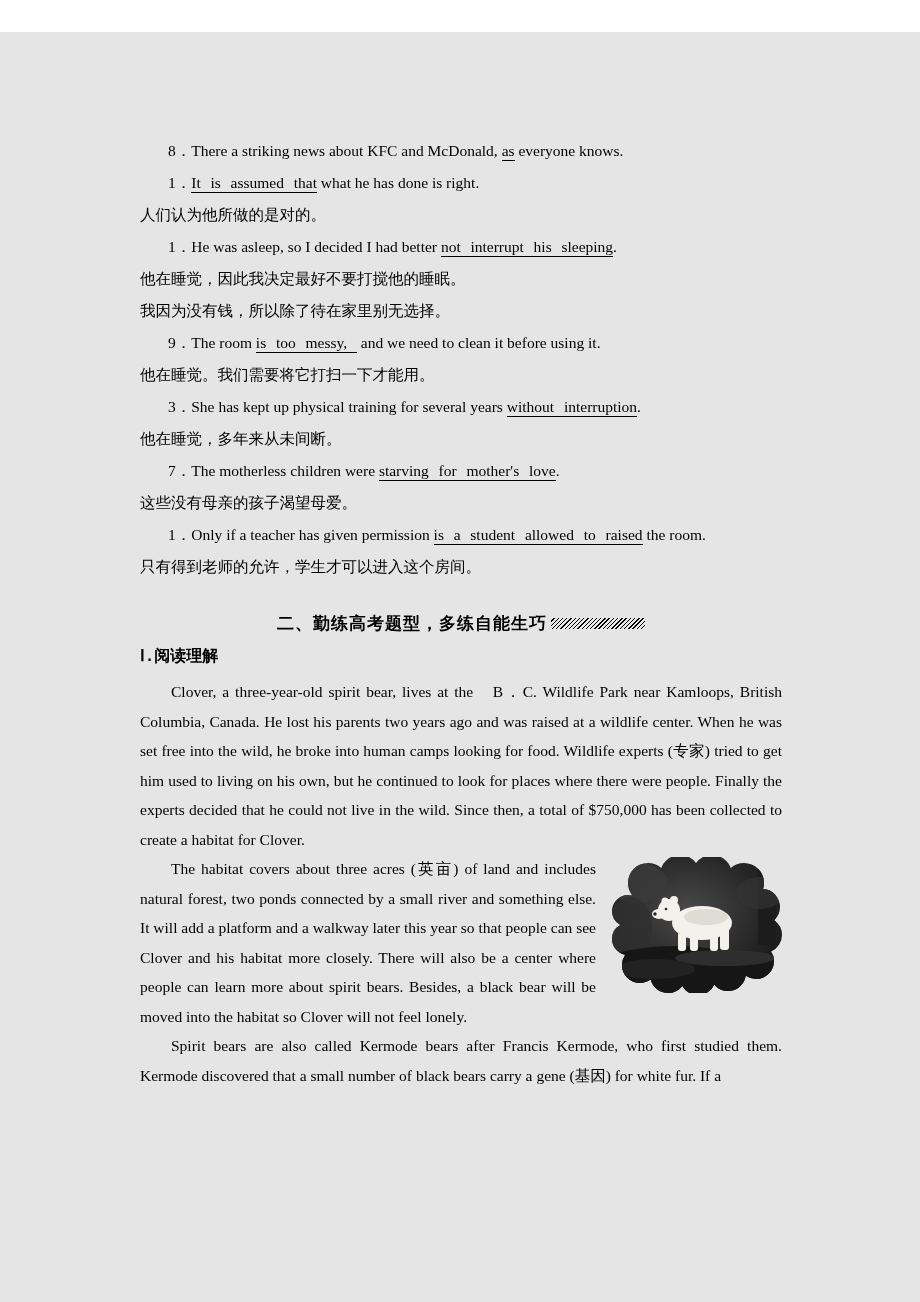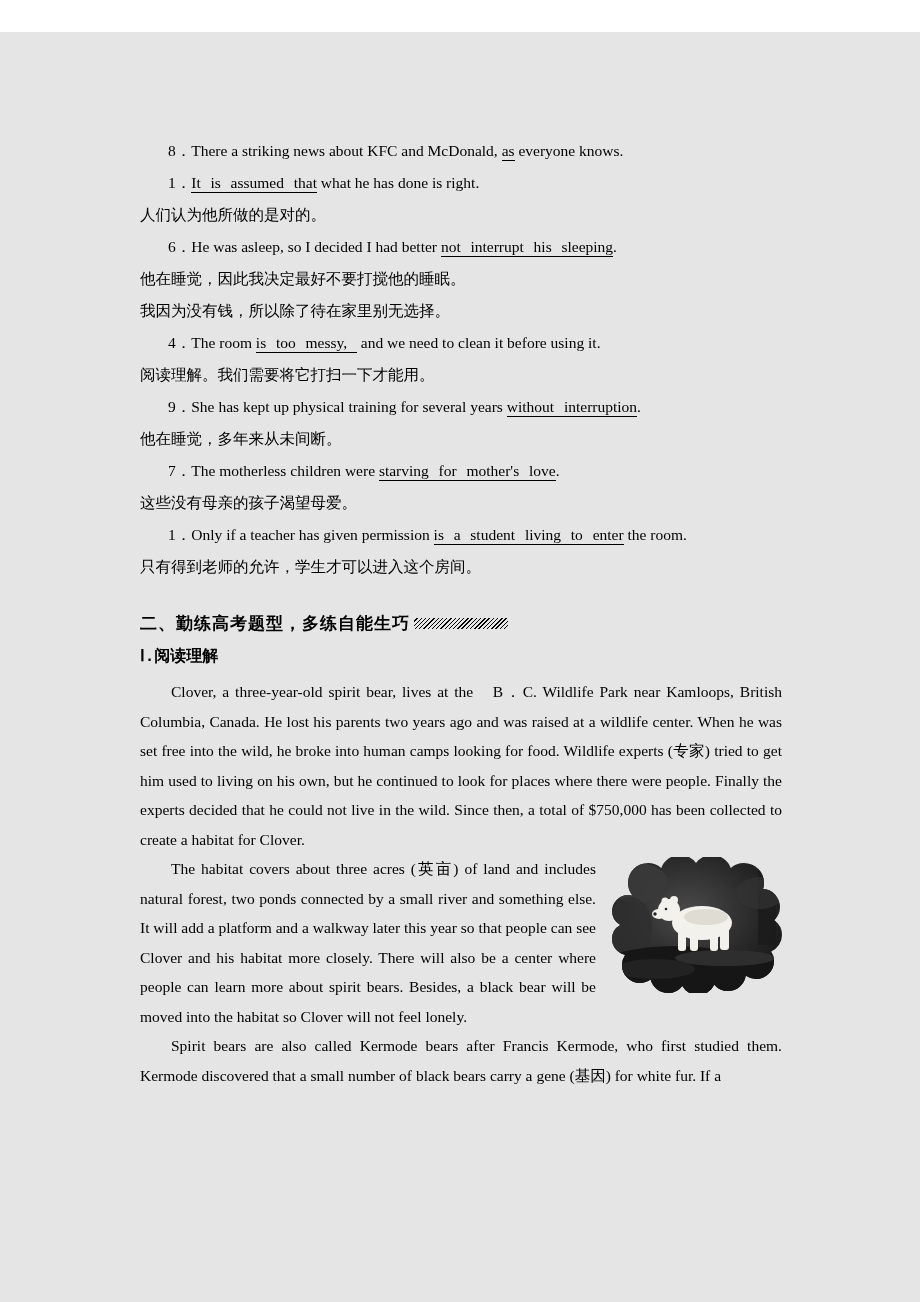--- a/index.html
+++ b/index.html
@@ -23,21 +23,21 @@
     border-bottom: 1px solid #000;
     word-spacing: 0.38em;
     padding-bottom: 1px;
   }
   .sec-header {
     font-weight: bold;
     line-height: 32px;
     font-size: 16px;
     font-family: "Liberation Sans", "DejaVu Sans", sans-serif;
   }
-  .banner { text-align: left; margin-top: 26px; line-height: 30px; }
+  .banner { text-align: center; margin-top: 26px; line-height: 30px; }
   .banner-text {
     font-weight: bold;
     font-size: 17px;
     letter-spacing: 1px;
     font-family: "Liberation Sans", "DejaVu Sans", sans-serif;
   }
   .hatch {
     display: inline-block;
     width: 94px;
     height: 11px;
@@ -71,30 +71,30 @@
 <body>
 
 <div class="page">
 
   <div class="ex-line indent"><span>8．There a striking news about KFC and McDonald, </span><span class="ans">as</span><span> everyone knows.</span></div>
 
 
   <div>
       <div class="ex-line indent"><span>1．</span><span class="ans">It is assumed that</span><span> what he has done is right.</span></div>
       <div class="translation">人们认为他所做的是对的。</div>
-      <div class="ex-line indent"><span>6．He was asleep, so I decided I had better </span><span class="ans">not interrupt his sleeping</span><span>.</span></div>
+      <div class="ex-line indent"><span>1．He was asleep, so I decided I had better </span><span class="ans">not interrupt his sleeping</span><span>.</span></div>
       <div class="translation">他在睡觉，因此我决定最好不要打搅他的睡眠。</div>
       <div class="translation">我因为没有钱，所以除了待在家里别无选择。</div>
-      <div class="ex-line indent"><span>4．The room </span><span class="ans">is too messy,&nbsp;</span><span> and we need to clean it before using it.</span></div>
-      <div class="translation">阅读理解。我们需要将它打扫一下才能用。</div>
-      <div class="ex-line indent"><span>9．She has kept up physical training for several years </span><span class="ans">without interruption</span><span>.</span></div>
+      <div class="ex-line indent"><span>9．The room </span><span class="ans">is too messy,&nbsp;</span><span> and we need to clean it before using it.</span></div>
+      <div class="translation">他在睡觉。我们需要将它打扫一下才能用。</div>
+      <div class="ex-line indent"><span>3．She has kept up physical training for several years </span><span class="ans">without interruption</span><span>.</span></div>
       <div class="translation">他在睡觉，多年来从未间断。</div>
       <div class="ex-line indent"><span>7．The motherless children were </span><span class="ans">starving for mother's love</span><span>.</span></div>
       <div class="translation">这些没有母亲的孩子渴望母爱。</div>
-      <div class="ex-line indent"><span>1．Only if a teacher has given permission </span><span class="ans">is a student living to enter</span><span> the room.</span></div>
+      <div class="ex-line indent"><span>1．Only if a teacher has given permission </span><span class="ans">is a student allowed to raised</span><span> the room.</span></div>
       <div class="translation">只有得到老师的允许，学生才可以进入这个房间。</div>
     </div>
 
   <div class="banner">
     <span class="banner-text">二、勤练高考题型，多练自能生巧</span><span class="hatch"></span>
   </div>
 
   <div class="reading-header">Ⅰ.阅读理解</div>
 
   <p class="para"><span>Clover, a three-year-old spirit bear, lives at the　B．C. Wildlife Park near Kamloops, British Columbia, Canada. He lost his parents two years ago and was raised at a wildlife center. When he was set free into the wild, he broke into human camps looking for food. Wildlife experts (专家) tried to get him used to living on his own, but he continued to look for places where there were people. Finally the experts decided that he could not live in the wild. Since then, a total of $750,000 has been collected to create a habitat for Clover.</span></p>

